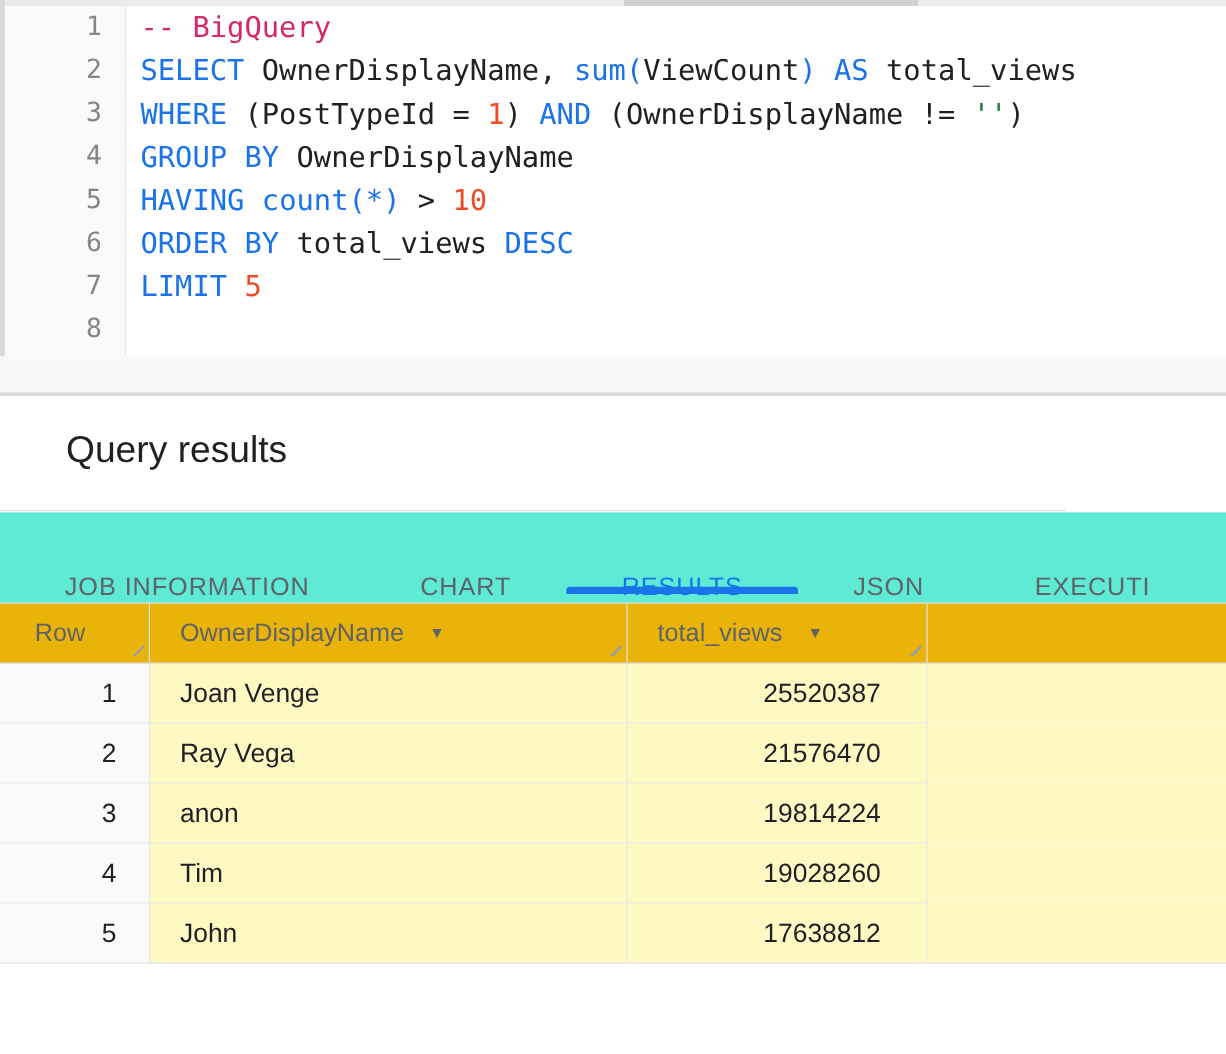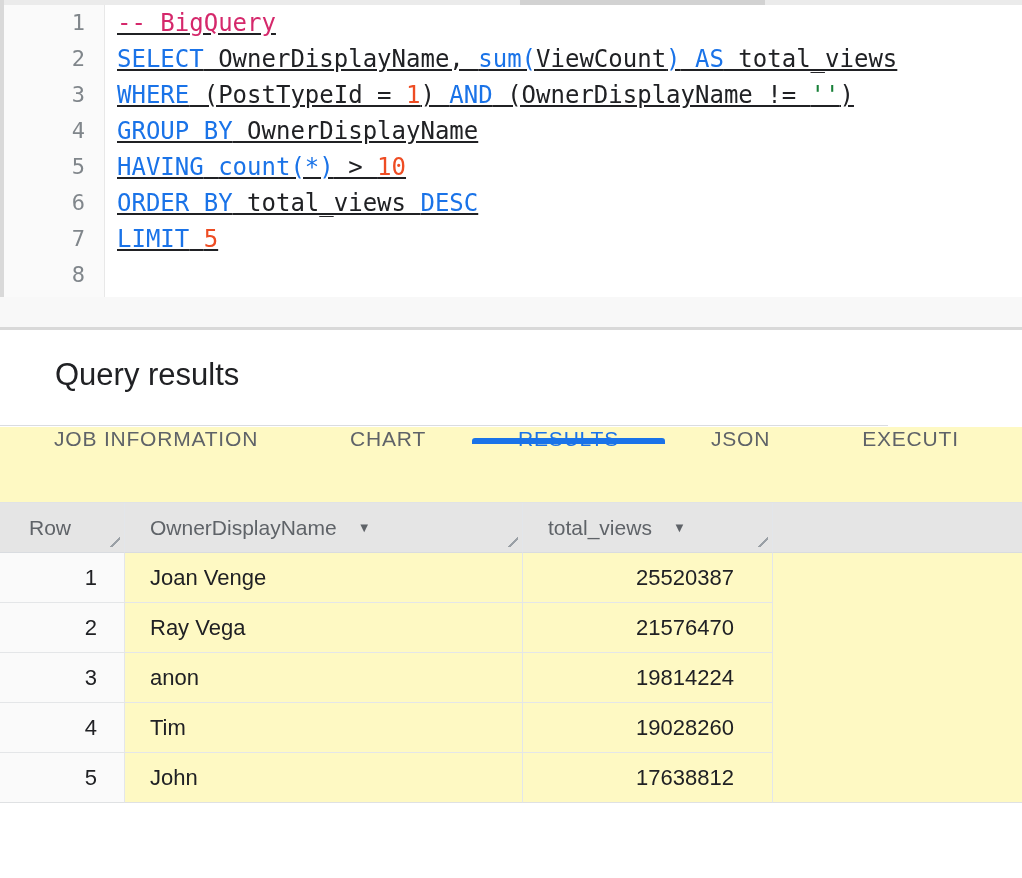--- a/index.html
+++ b/index.html
@@ -12,58 +12,58 @@
   .top-scrollbar .thumb{position:absolute;top:0;left:520px;width:245px;height:5px;background:#d2d2d2;}
   
   .editor-left-border{position:absolute;left:0;top:0;width:4px;height:330px;background:#d9d9d9;}
   .editor{position:absolute;left:4px;top:5px;width:1018px;height:292px;display:flex;background:#fff;}
   .gutter{
     width:101px;background:#fafafa;border-right:1px solid #e8e8e8;box-sizing:border-box;
     padding-right:19px;text-align:right;
   }
   .ln{height:36px;line-height:36px;font-family:"DejaVu Sans Mono",monospace;font-size:22px;color:#80868b;}
   .code{flex:1;padding-left:12px;overflow:hidden;}
-  .code-line{height:36px;line-height:36px;font-family:"DejaVu Sans Mono",monospace;font-size:24px;white-space:pre;text-decoration:underline;}
+  .code-line{height:36px;line-height:36px;font-family:"DejaVu Sans Mono",monospace;font-size:24px;white-space:pre;}
   .tok-plain{color:var(--c-plain);}
   .tok-keyword{color:var(--c-keyword);}
   .tok-comment{color:var(--c-comment);}
   .tok-number{color:var(--c-number);}
   .tok-string{color:var(--c-string);}
   
   .editor-bottom-band{
     position:absolute;left:0;top:297px;width:1022px;height:30px;background:#f8f8f8;
     border-bottom:3px solid #d9d9d9;box-sizing:content-box;
   }
   
   .results-header{
     position:absolute;left:0;top:330px;width:888px;height:96px;background:#fff;
     border-bottom:1px solid #dadce0;box-sizing:border-box;
   }
   .results-header h1{
     margin:0;padding:27px 0 0 55px;font-size:31px;font-weight:400;color:#202124;line-height:36px;
   }
   
   .tabbar{
-    position:absolute;left:0;top:427px;width:1022px;height:76px;background:#fef9c3;
+    position:absolute;left:0;top:427px;width:1022px;height:76px;background:#5eead4;
     border-bottom:1px solid #e0e3e6;box-sizing:border-box;
-    display:flex;align-items:flex-start;padding-left:8px;
+    display:flex;align-items:flex-end;padding-left:8px;
   }
   .tab{position:relative;display:flex;align-items:center;padding:0 46px;cursor:pointer;}
   .tab-label{
     font-size:21px;font-weight:500;letter-spacing:0.8px;color:#5f6368;white-space:nowrap;
   }
   .tab.active .tab-label{color:var(--c-accent);}
   .tab-underline{
     position:absolute;left:0;right:0;bottom:7px;height:6px;background:var(--c-accent);
     border-radius:3px 3px 0 0;
   }
   
   .results-table{position:absolute;left:0;top:503px;width:1022px;}
   .thead,.tr{display:grid;grid-template-columns:125px 398px 250px 1fr;}
-  .thead{background:#e5e5e5;}
+  .thead{background:#eab308;}
   .th{
     position:relative;height:50px;box-sizing:border-box;display:flex;align-items:center;
     font-size:21px;font-weight:500;color:#5f6368;border-bottom:1px solid #d9dce0;
   }
   .th.col-0,.th.col-1,.th.col-2{border-right:1px solid #e3e6ea;}
   .th.col-0{padding-left:29px;}
   .th.col-1,.th.col-2{padding-left:25px;}
   .menu-arrow{margin-left:21px;font-size:13px;color:#5f6368;line-height:1;}
   .resize-handle{
     position:absolute;right:4px;bottom:5px;width:15px;height:15px;

